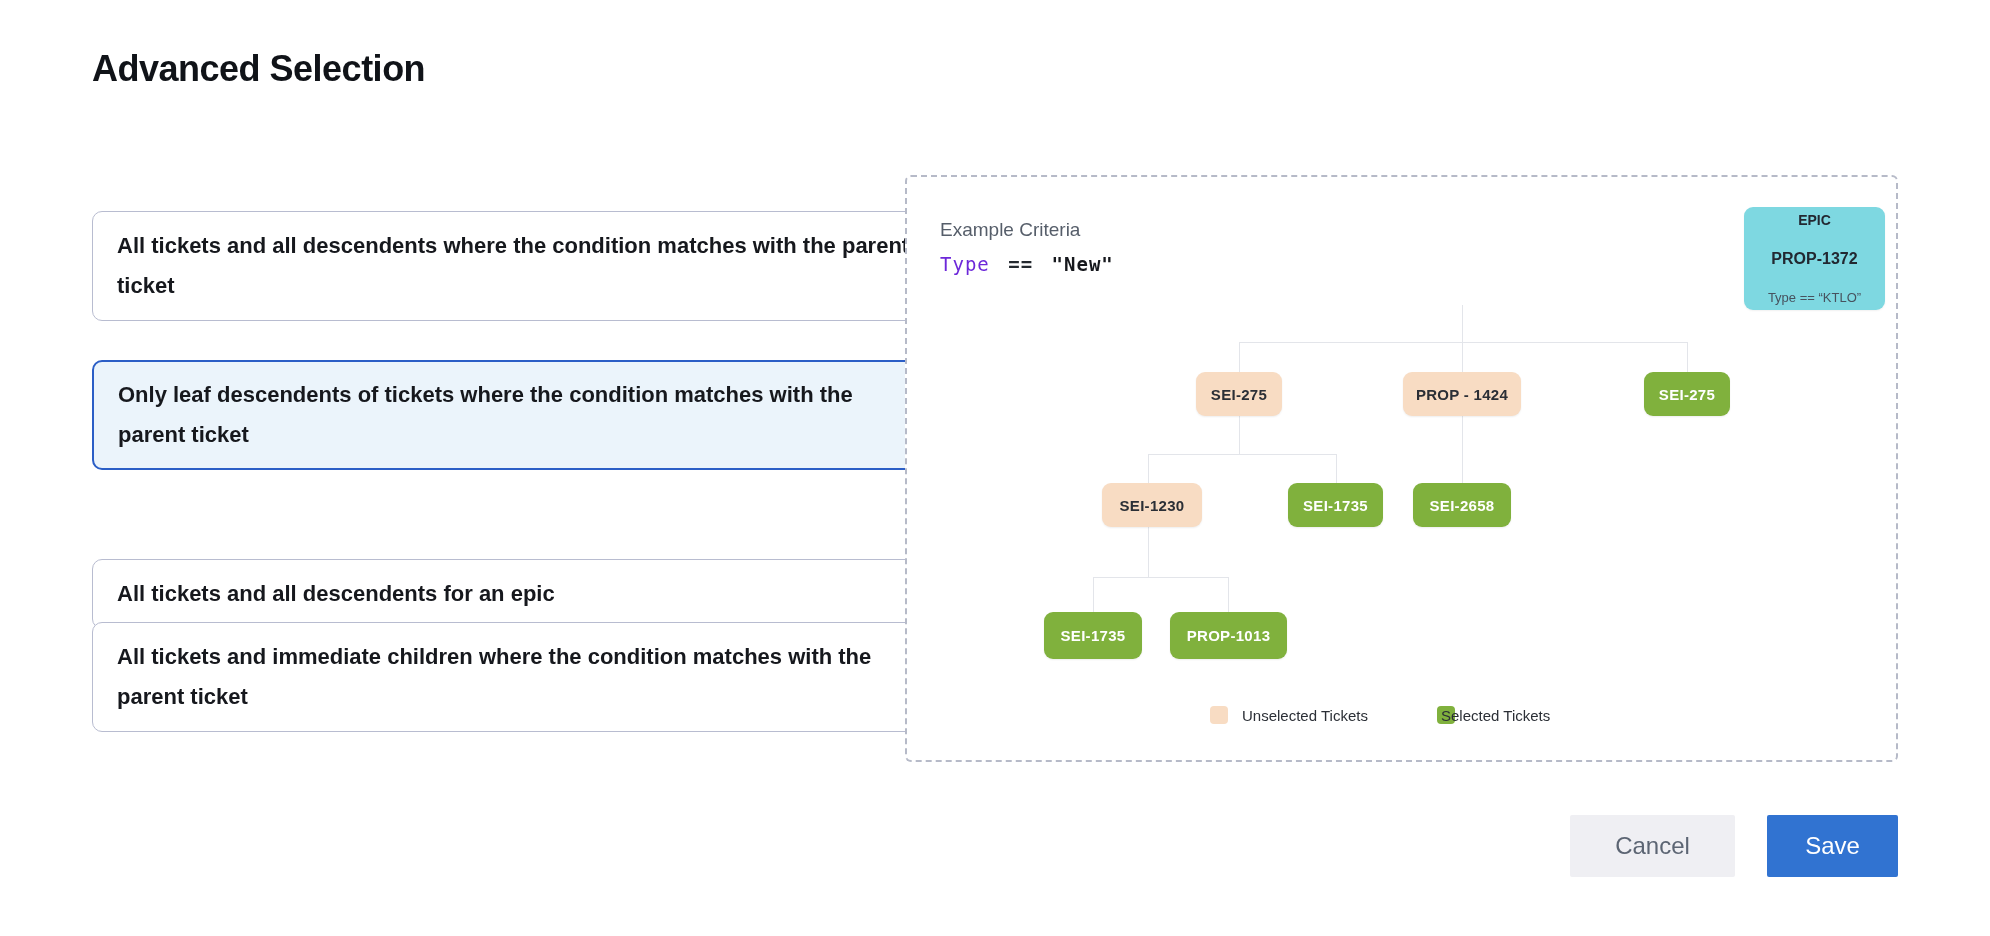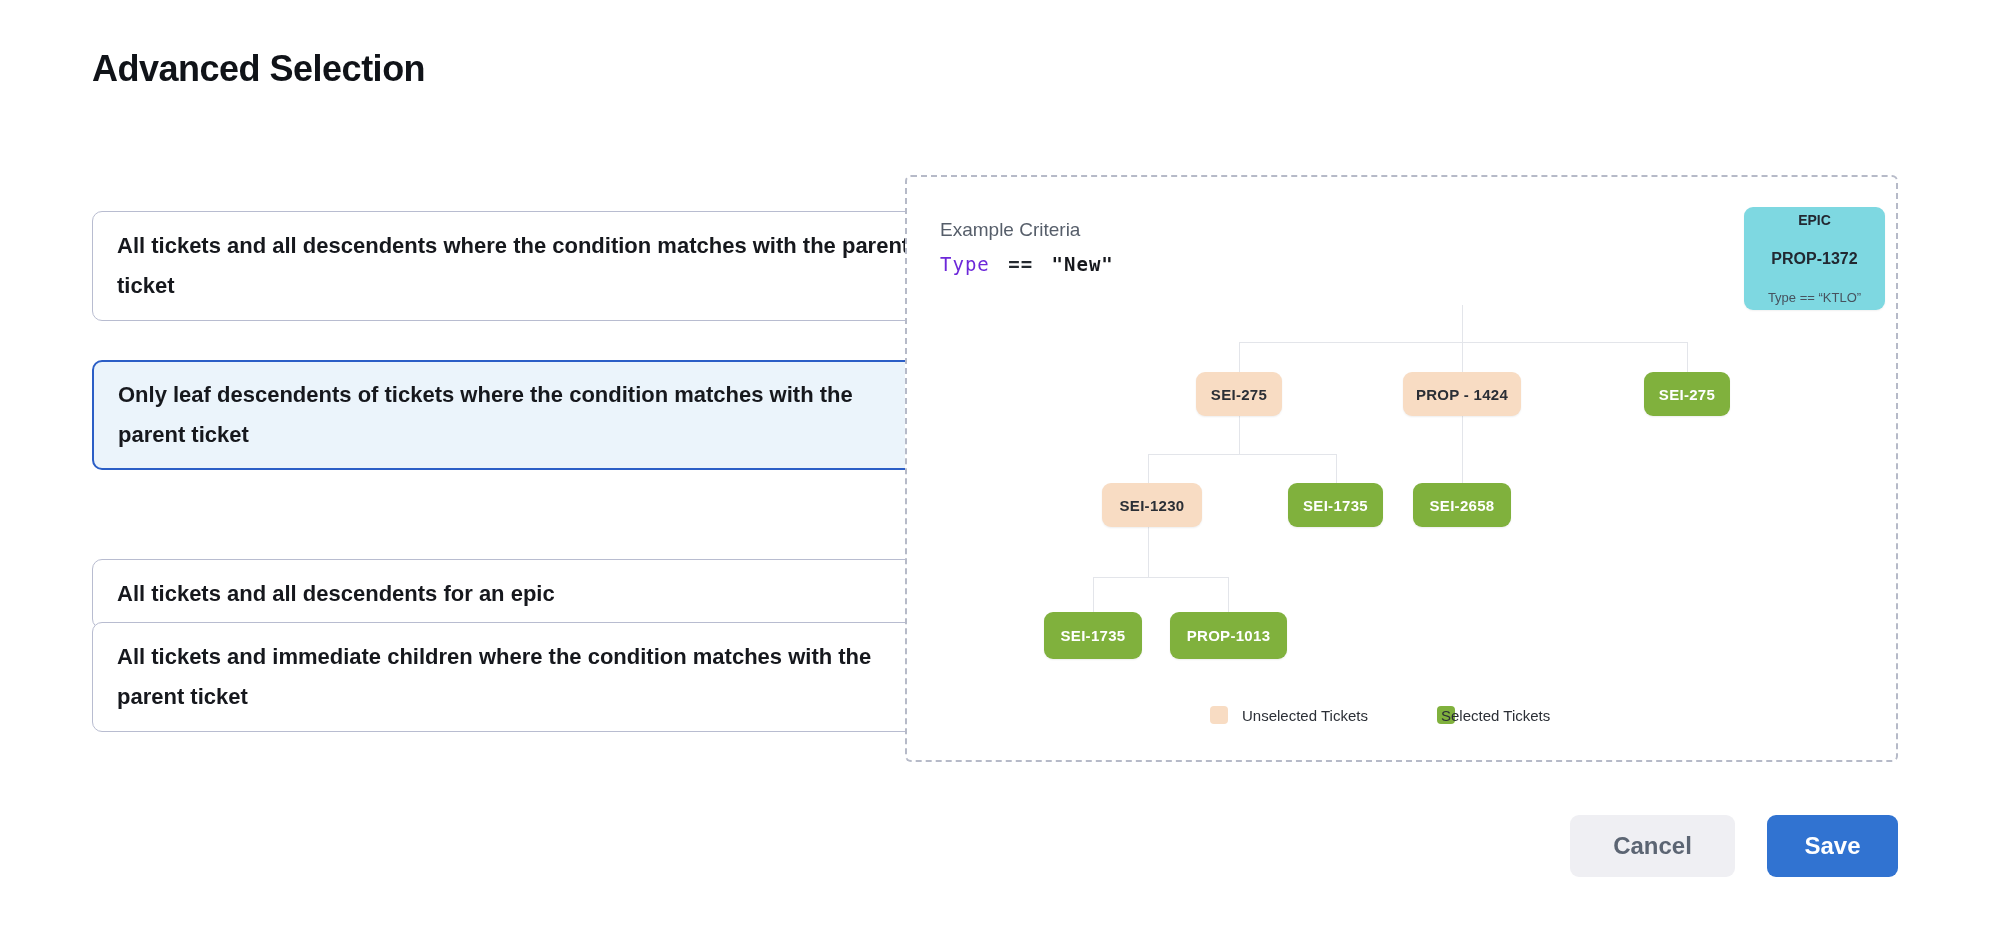--- a/index.html
+++ b/index.html
@@ -107,23 +107,23 @@
   .legend-label {
     position: absolute; top: 530px;
     font-size: 15px; font-weight: 400; color: #2b2f36; text-align: center;
   }
   .legend-label--peach { left: 335px; }
   .legend-label--green { left: 534px; }
 
   
   .btn {
     position: absolute; top: 815px; height: 62px;
-    border: none; border-radius: 9px;
+    border: none; border-radius: 2px;
     font-family: "Liberation Sans", sans-serif;
-    font-size: 24px; font-weight: 700;
+    font-size: 24px; font-weight: 400;
     cursor: pointer;
     display: flex; align-items: center; justify-content: center;
   }
   .btn-cancel { left: 1570px; width: 165px; background: #efeff3; color: #5c6573; }
   .btn-save   { left: 1767px; width: 131px; background: #3173d1; color: #ffffff; }
 </style>
 </head>
 <body>
 
 <h1 class="page-title">Advanced Selection</h1>

